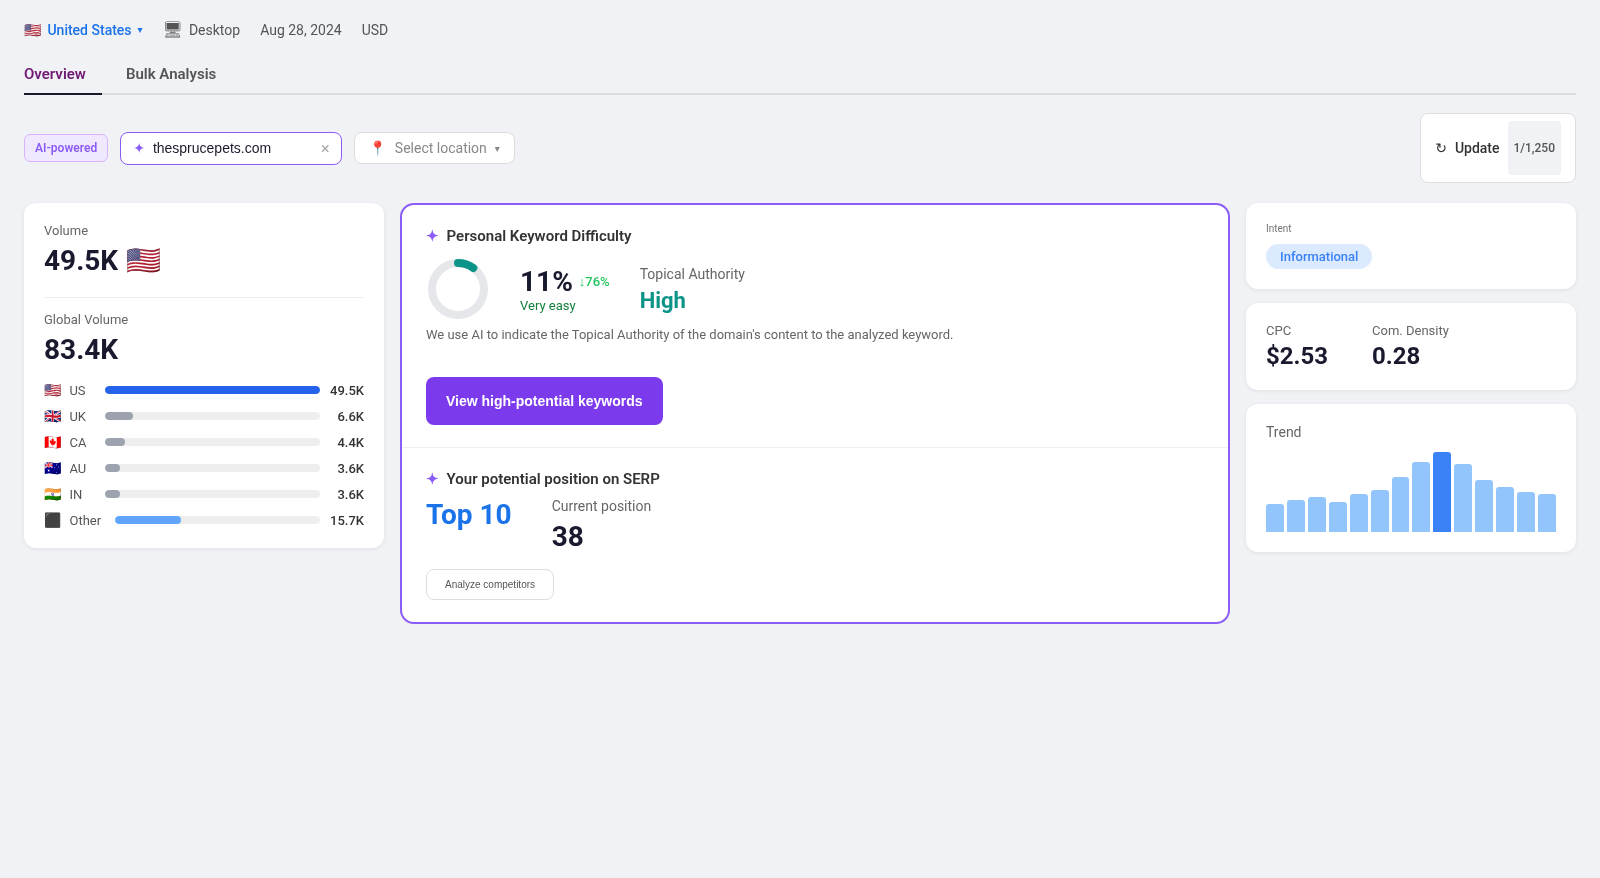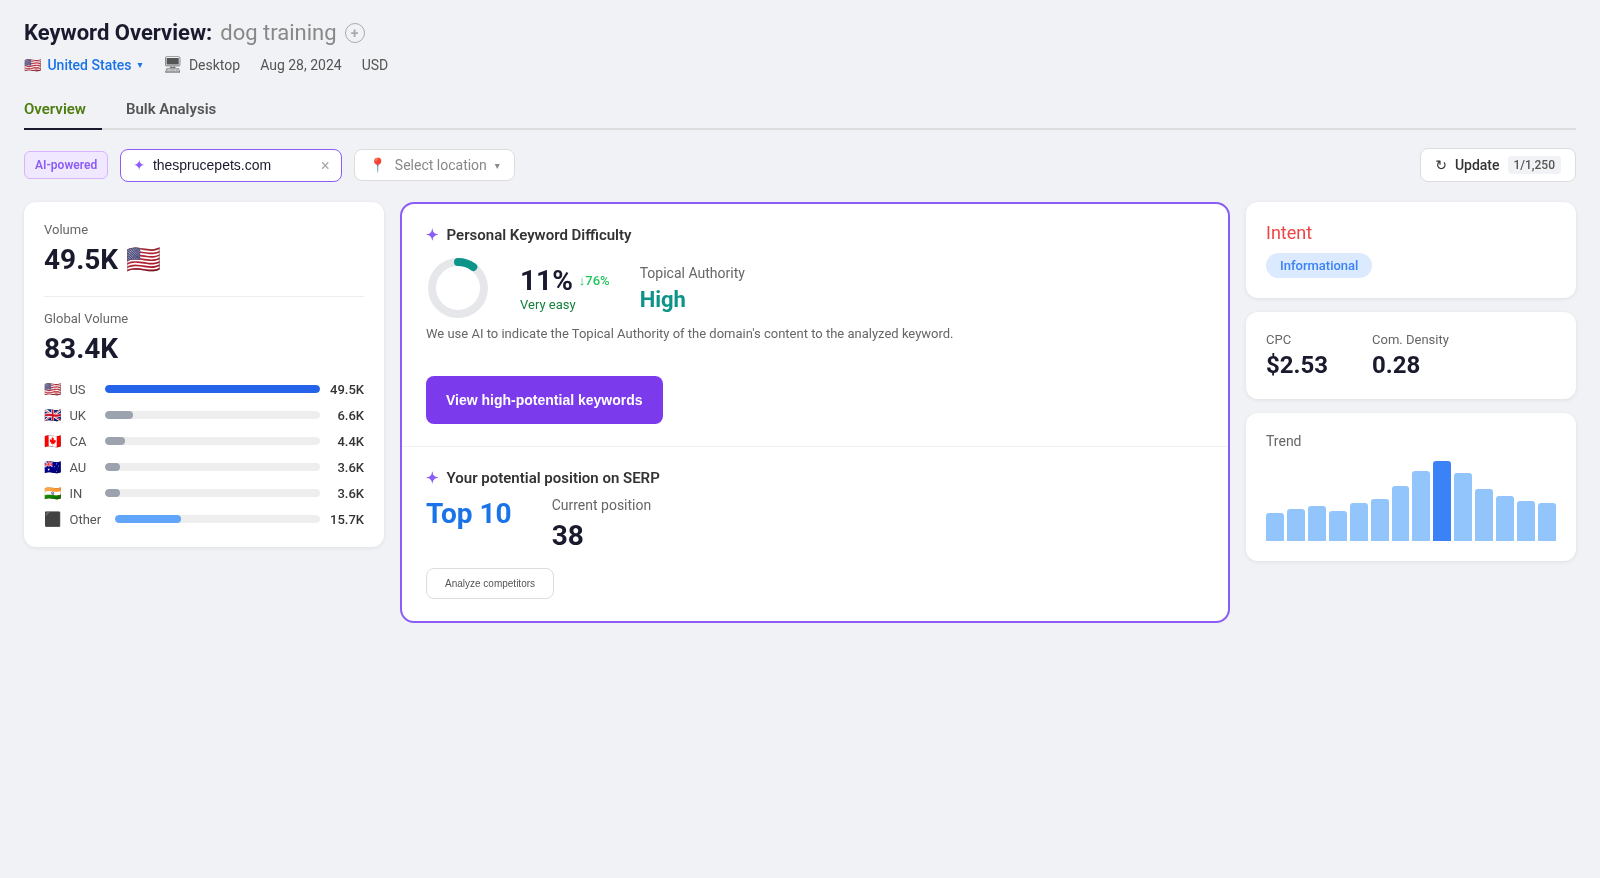--- a/index.html
+++ b/index.html
@@ -59,21 +59,21 @@
       padding: 10px 16px 10px 0;
       margin-right: 24px;
       font-size: 15px;
       font-weight: 600;
       cursor: pointer;
       color: #555;
       border-bottom: 2px solid transparent;
       margin-bottom: -2px;
     }
     .tab.active {
-      color: #4d7c0f;
+      color: #701a75;
       border-bottom: 2px solid #1a1a2e;
     }
 
     
     .search-row {
       display: flex; align-items: center; gap: 12px;
       margin-bottom: 20px;
     }
     .ai-badge {
       background: #f0e8ff;
@@ -120,21 +120,21 @@
       border-radius: 8px;
       padding: 7px 14px;
       cursor: pointer;
       font-size: 14px;
       color: #333;
       font-weight: 500;
     }
     .update-count {
       background: #f0f2f5;
       border-radius: 4px;
-      padding: 2px 6px;
+      padding: 20px 6px;
       font-size: 12px;
       color: #555;
     }
 
     
     .main-grid {
       display: grid;
       grid-template-columns: 360px 1fr 330px;
       gap: 16px;
       align-items: start;
@@ -232,21 +232,21 @@
       border: 1.5px solid #ddd;
       border-radius: 8px;
       padding: 9px 18px;
       font-size: 10px;
       cursor: pointer;
     }
 
     
     .right-panel { display: flex; flex-direction: column; gap: 14px; }
     .intent-card { }
-    .intent-label { font-size: 18px; color: #ef4444; margin-bottom: 10px; }
+    .intent-label { font-size: 10px; color: #737373; margin-bottom: 10px; }
     .intent-badge {
       display: inline-block;
       background: #dbeafe;
       color: #3b82f6;
       border-radius: 20px;
       padding: 5px 14px;
       font-size: 13px;
       font-weight: 500;
     }
 
@@ -268,25 +268,20 @@
     
     .desktop-icon { font-size: 16px; }
     .location-pin { font-size: 14px; color: #aaa; }
   </style>
 </head>
 <body>
 
 <div class="page-wrapper">
 
   <div class="header">
-    <div class="page-title">
-      <span>Keyword Overview:</span>
-      <span class="keyword">dog training</span>
-      <span class="plus-icon">+</span>
-    </div>
     <div class="meta-row">
       <div class="country-btn">
         <span>🇺🇸</span>
         <span>United States</span>
         <span class="chevron">▾</span>
       </div>
       <div class="meta-item">
         <span class="desktop-icon">🖥</span>
         <span>Desktop</span>
       </div>

